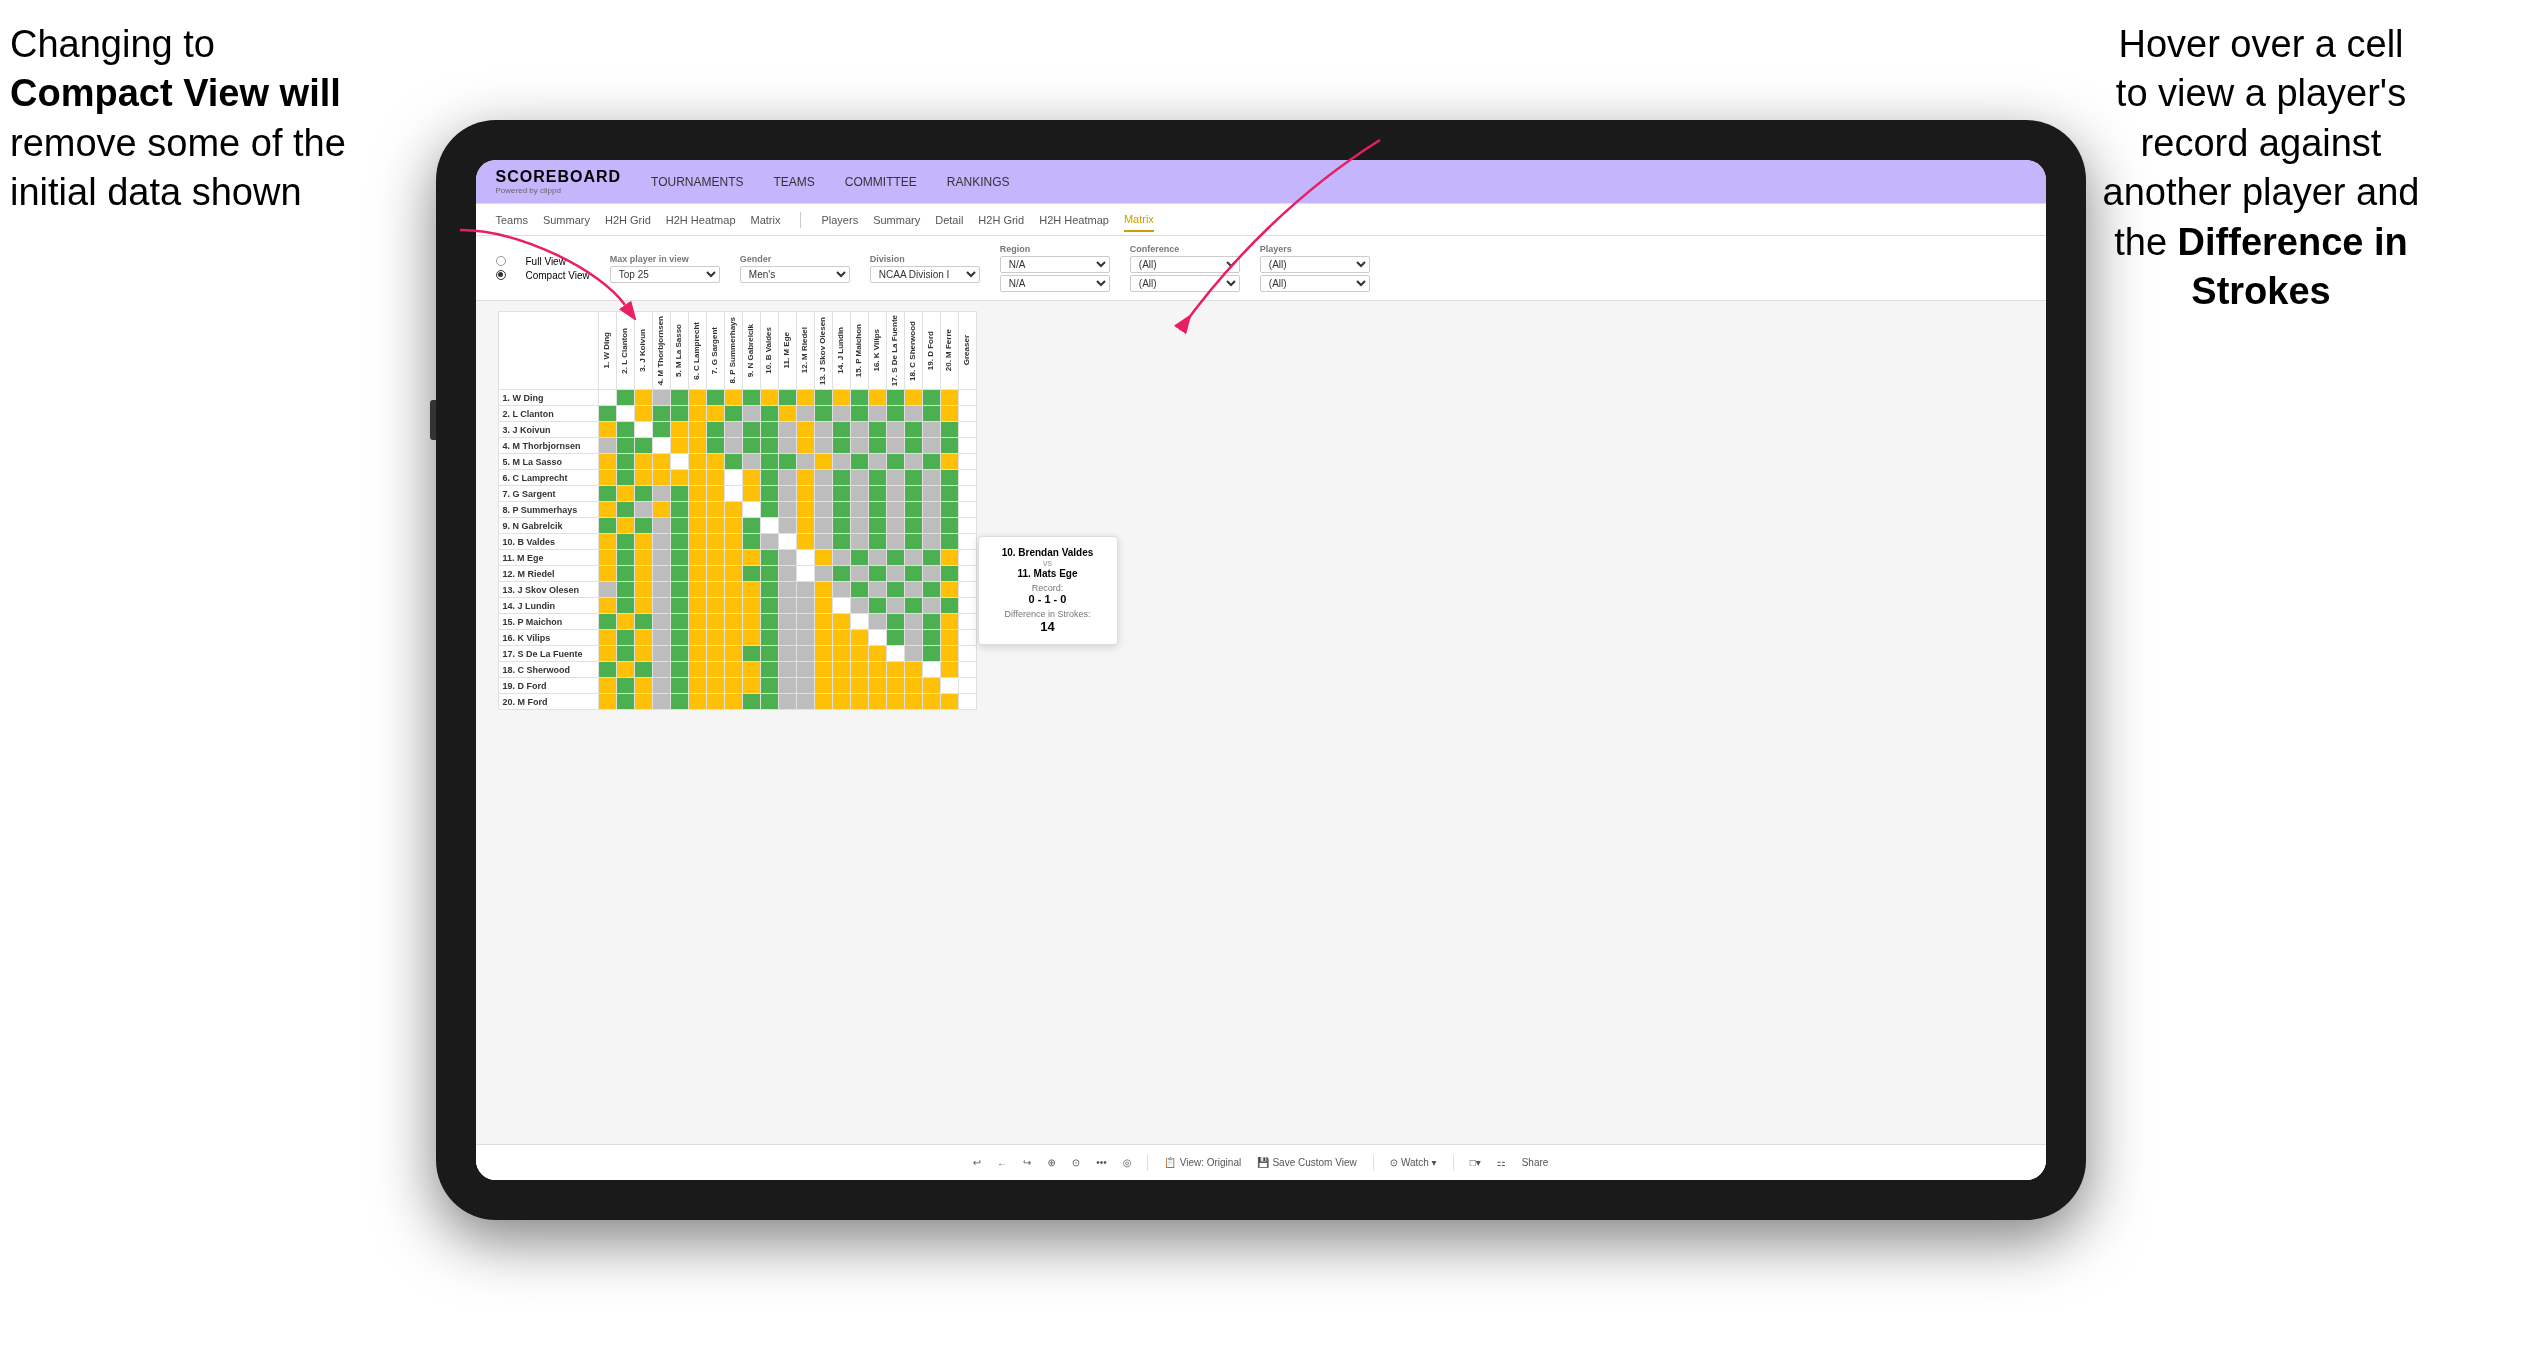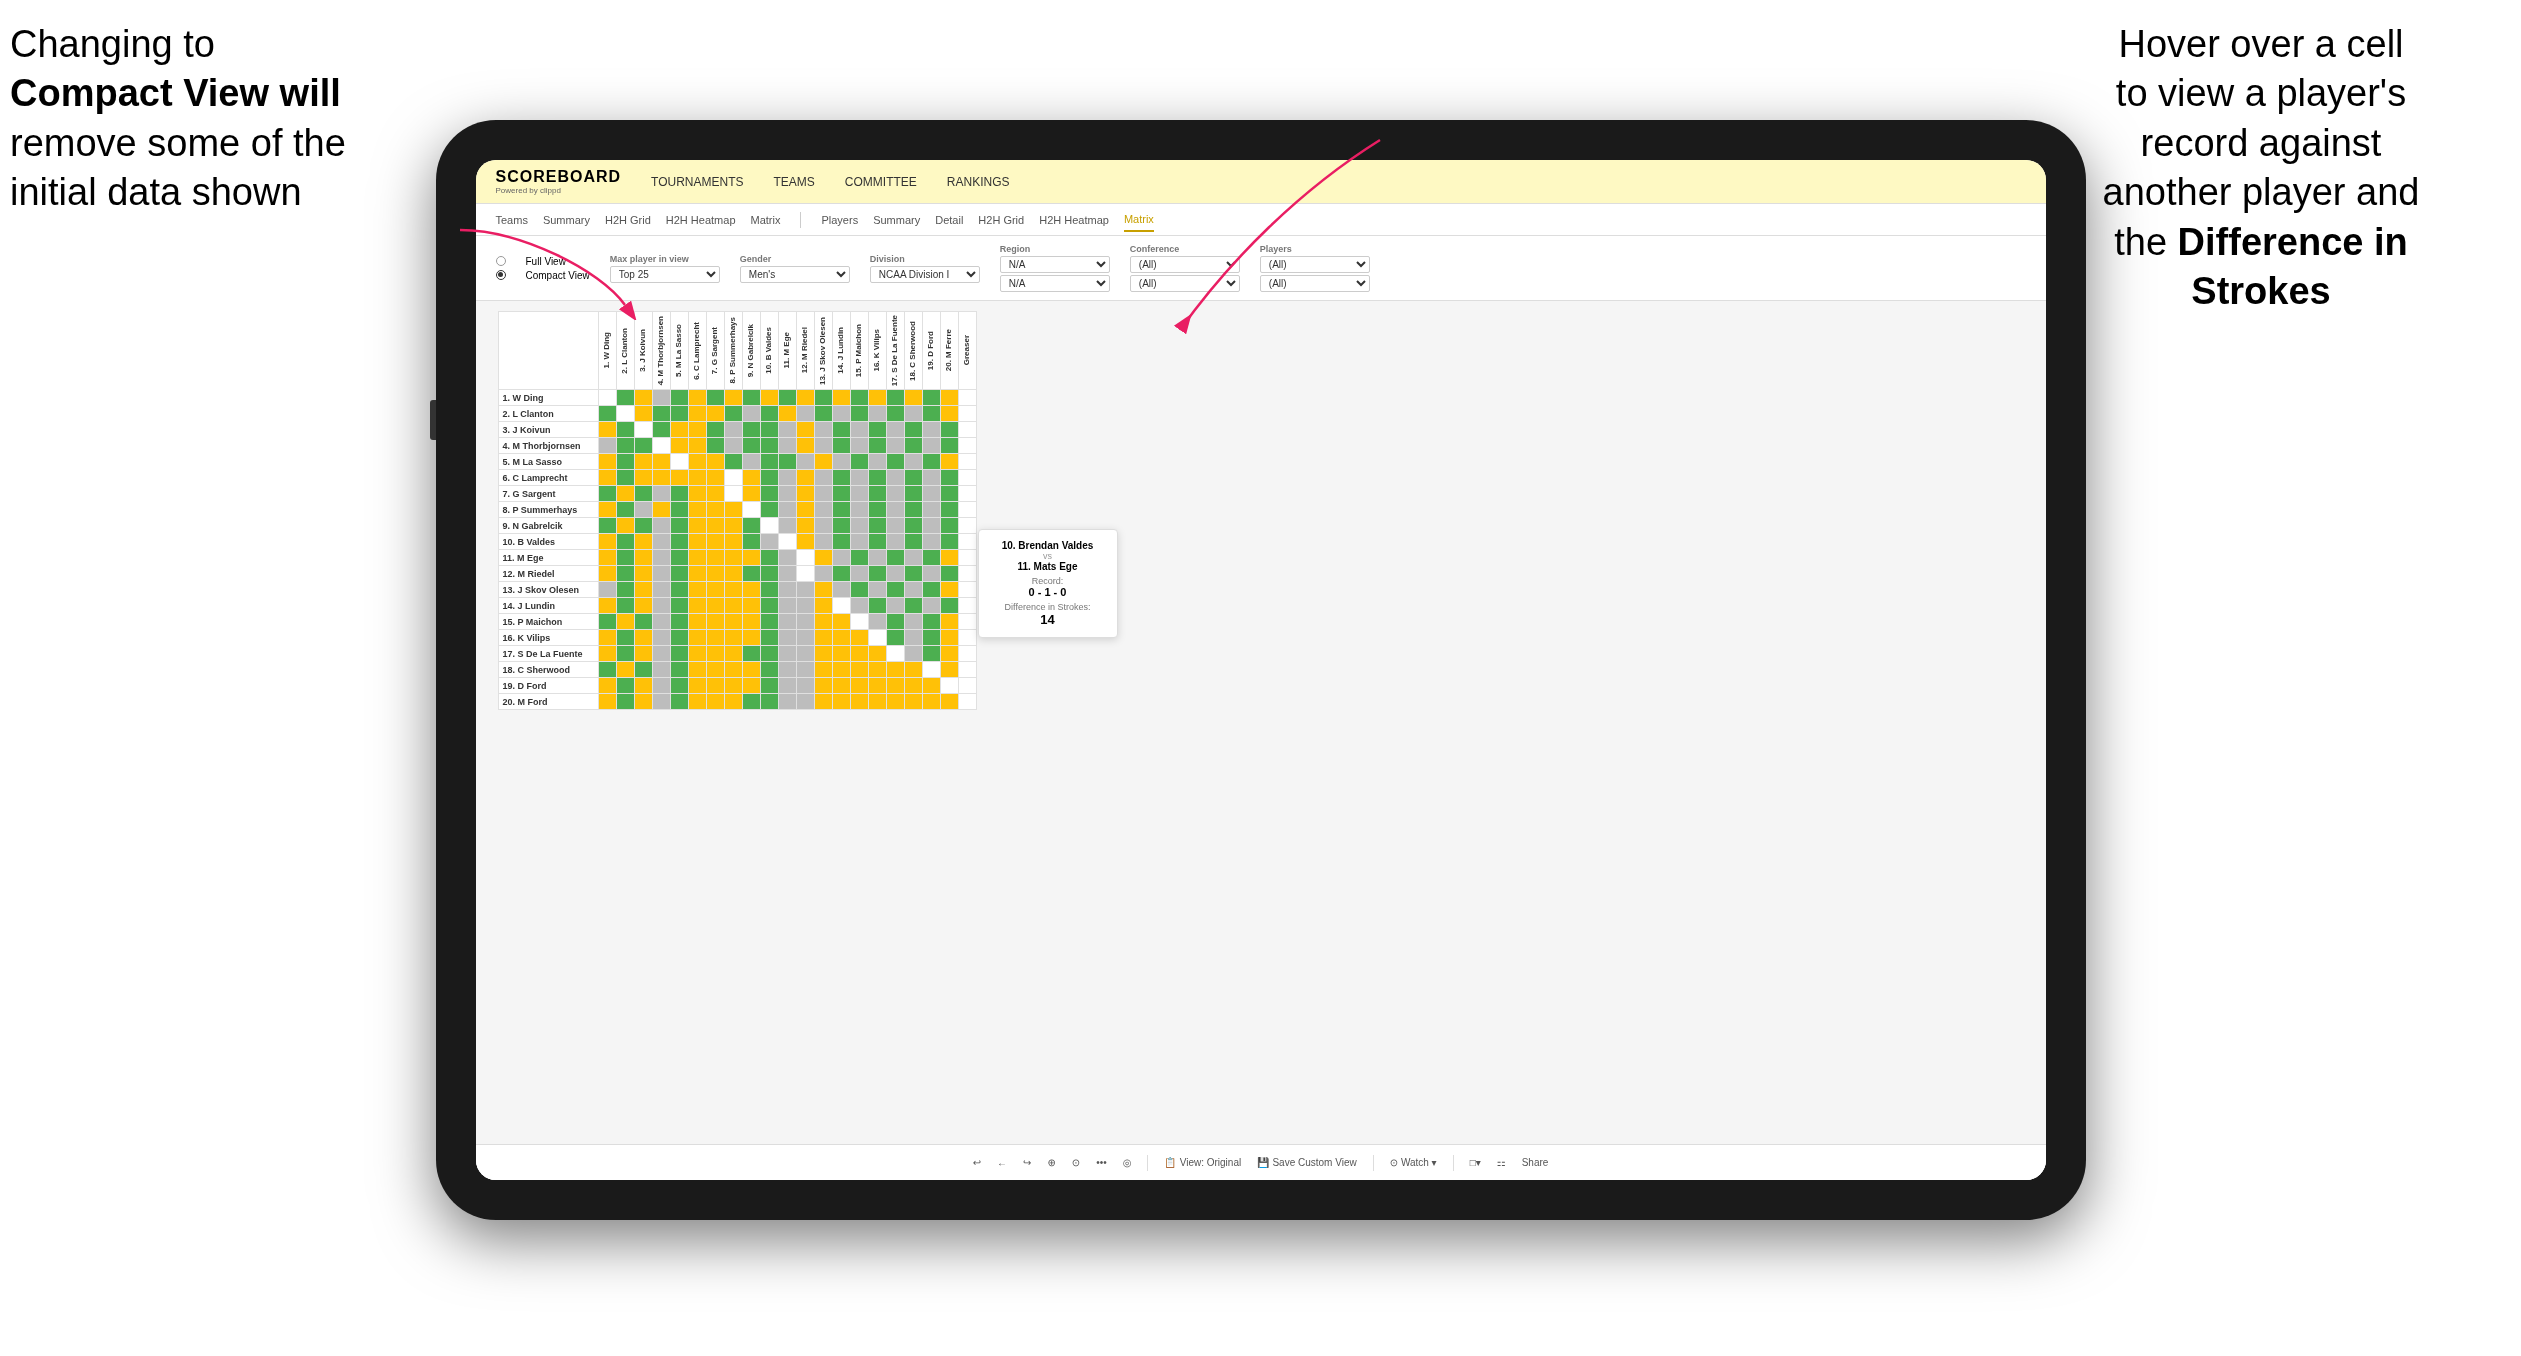--- a/index.html
+++ b/index.html
@@ -60,21 +60,21 @@
       height: 100%;
       background: #f0f0f0;
       border-radius: 20px;
       overflow: hidden;
       display: flex;
       flex-direction: column;
     }
 
     
     .scoreboard-nav {
-      background: #fef9c3;
+      background: #c4b5fd;
       border-bottom: 1px solid #ddd;
       padding: 0 20px;
       display: flex;
       align-items: center;
       height: 44px;
       flex-shrink: 0;
     }
 
     .scoreboard-logo {
       display: flex;
@@ -285,21 +285,21 @@
       position: absolute;
       background: white;
       border: 1px solid #ddd;
       border-radius: 4px;
       padding: 10px 14px;
       font-size: 10px;
       text-align: center;
       box-shadow: 0 2px 8px rgba(0,0,0,0.15);
       z-index: 100;
       width: 140px;
-      top: 228px;
+      top: 235px;
       left: 490px;
     }
 
     .tooltip-popup .player1 { font-weight: bold; font-size: 10px; }
     .tooltip-popup .vs { color: #999; font-size: 9px; }
     .tooltip-popup .player2 { font-weight: bold; font-size: 10px; }
     .tooltip-popup .record-label { color: #777; font-size: 9px; margin-top: 4px; }
     .tooltip-popup .record-value { font-weight: bold; font-size: 11px; }
     .tooltip-popup .diff-label { color: #777; font-size: 9px; margin-top: 4px; }
     .tooltip-popup .diff-value { font-weight: bold; font-size: 13px; }

